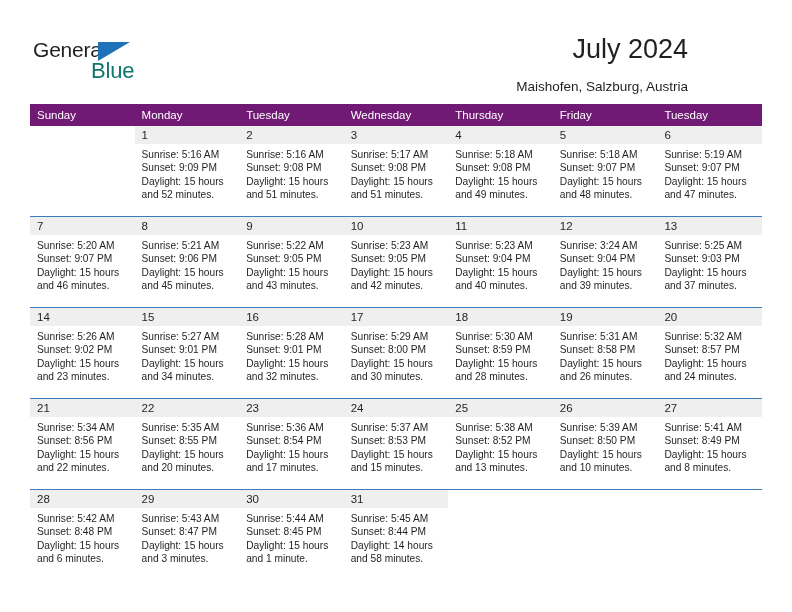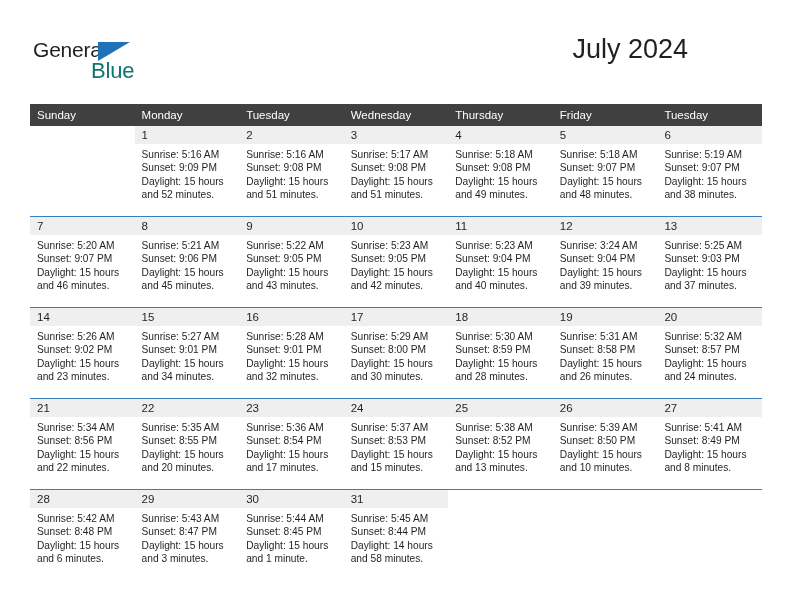--- a/index.html
+++ b/index.html
@@ -86,21 +86,21 @@
     top: 104px;
     width: 732px;
   }
   table.cal {
     border-collapse: collapse;
     table-layout: fixed;
     width: 732px;
   }
   table.cal col { width: 104.57px; }
   thead th {
-    background: #404040;
+    background: #701a75;
     color: #ffffff;
     font-size: 11.5px;
     font-weight: normal;
     text-align: left;
     padding: 5px 0 5px 7px;
     height: 21px;
     border: none;
   }
   tbody tr.week {
     height: 90px;
@@ -146,20 +146,21 @@
 
 <div class="page">
 
   <div class="topbar">
     <div class="logo">
       <span class="logo-general">General</span>
       <span class="logo-tri"></span>
       <span class="logo-blue">Blue</span>
     </div>
     <div class="title">July 2024</div>
+    <div class="subtitle">Maishofen, Salzburg, Austria</div>
   </div>
 
   <div class="calendar">
     <table class="cal">
       <colgroup>
         <col>
           <col>
           <col>
           <col>
           <col>
@@ -245,21 +246,21 @@
                 </div>
               </div>
             </td>
             <td class="cell">
               <div class="cell-inner">
                 <div class="daynum">6</div>
                 <div class="lines">
                   <div>Sunrise: 5:19 AM</div>
                   <div>Sunset: 9:07 PM</div>
                   <div>Daylight: 15 hours</div>
-                  <div>and 38 minutes.</div>
+                  <div>and 47 minutes.</div>
                 </div>
               </div>
             </td>
           </tr>
           <tr class="week">
             <td class="cell">
               <div class="cell-inner">
                 <div class="daynum">7</div>
                 <div class="lines">
                   <div>Sunrise: 5:20 AM</div>

